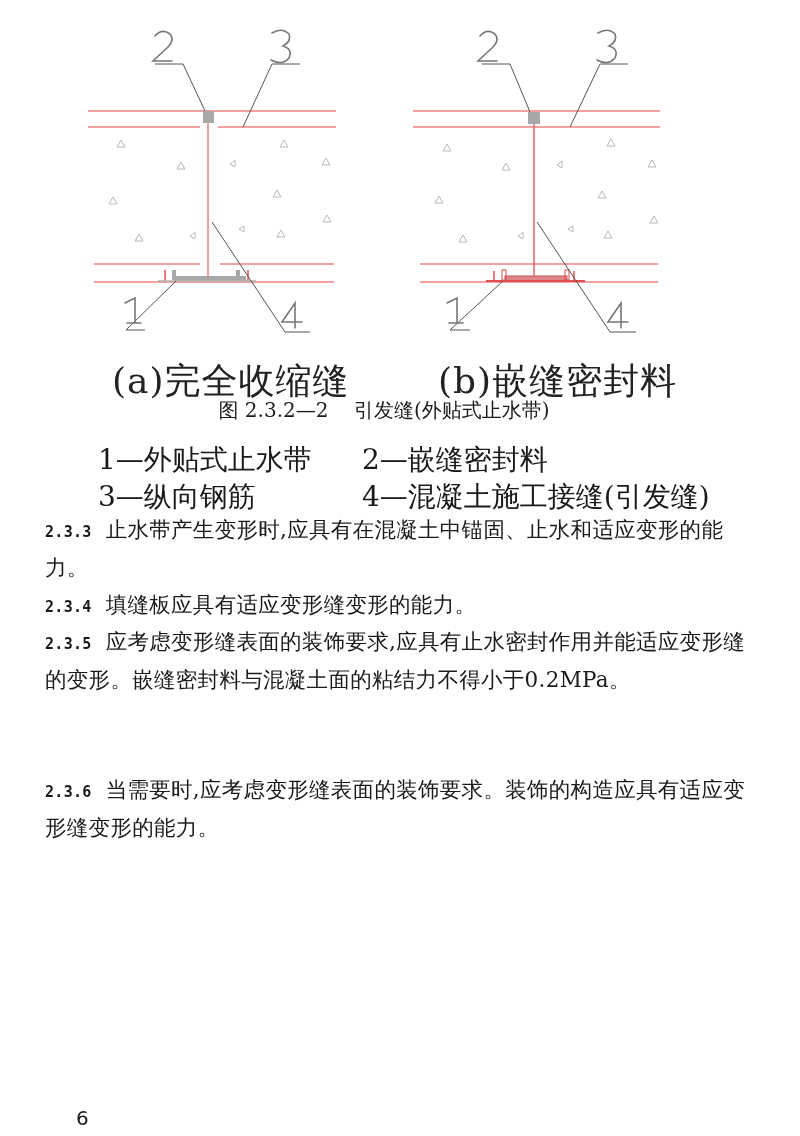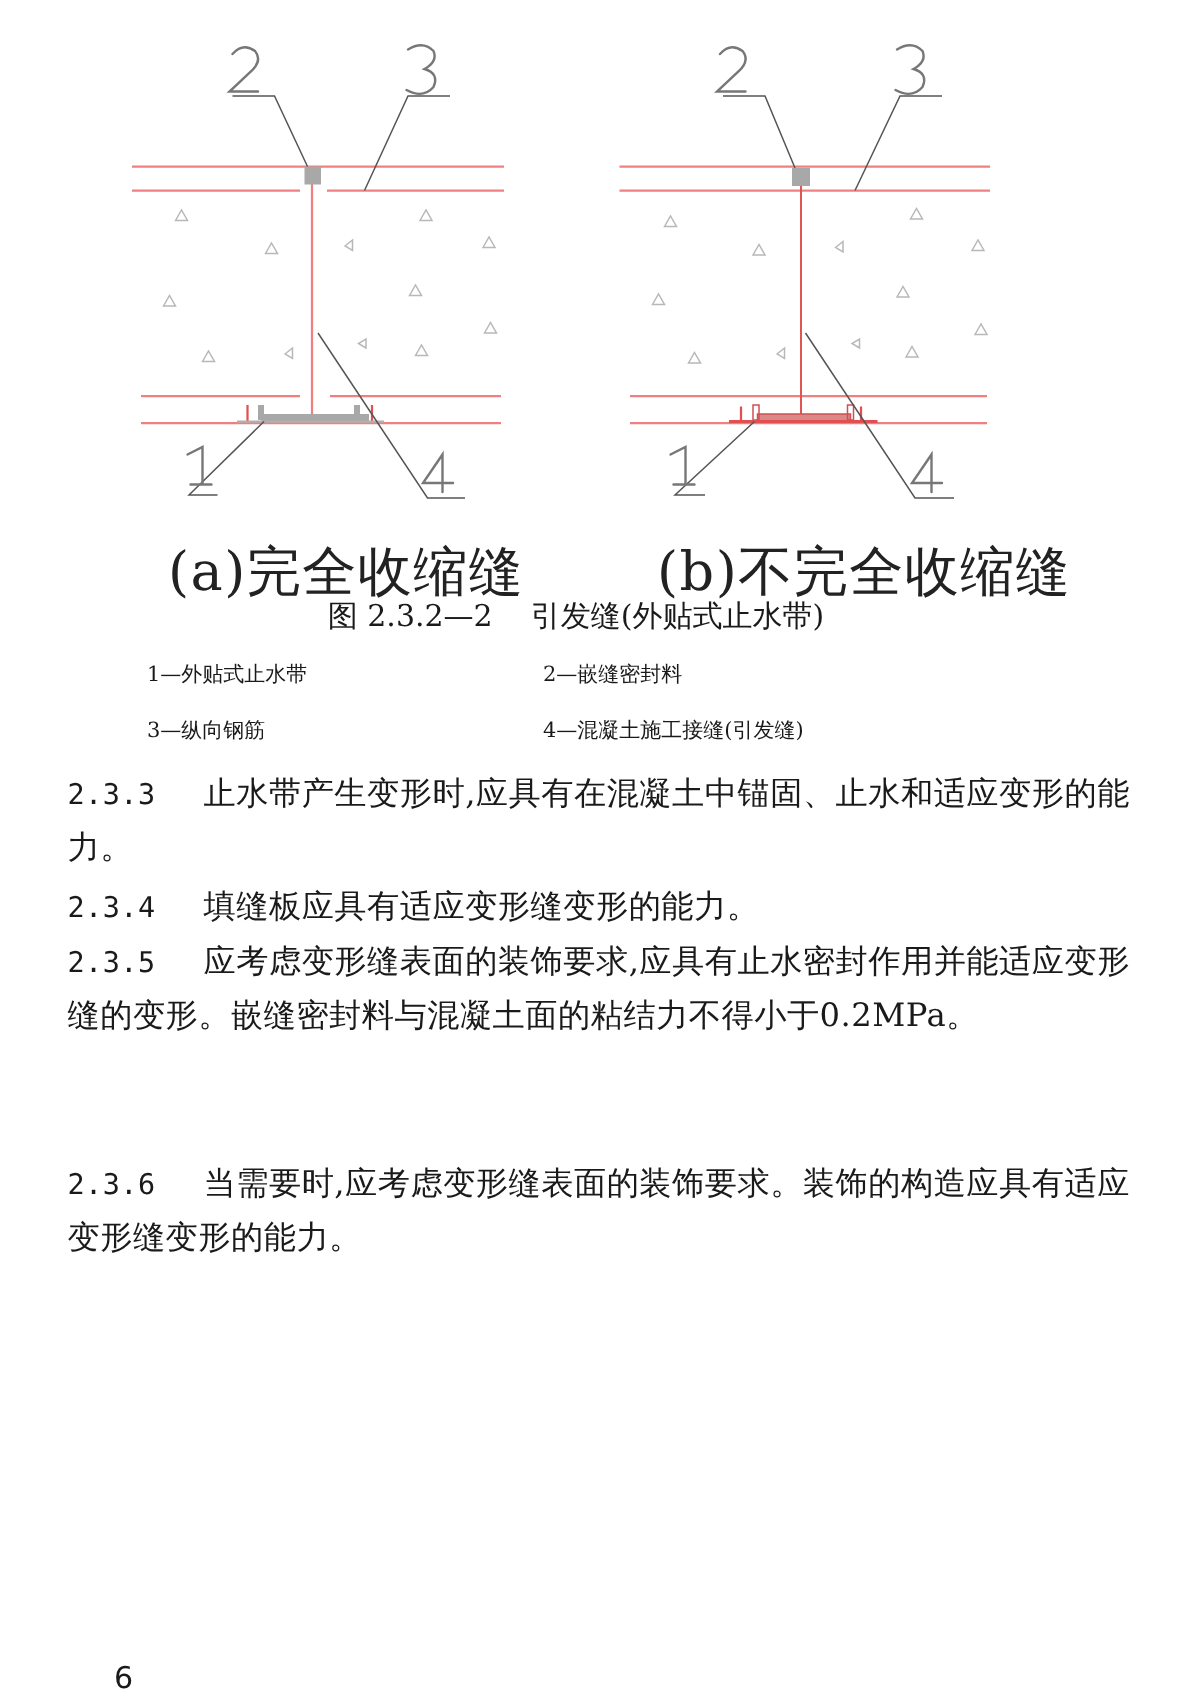--- a/index.html
+++ b/index.html
@@ -2,25 +2,25 @@
 <html><head>
   <meta charset="utf-8">
   <style>
     html, body { margin: 0; padding: 0; background: #ffffff; }
     body { width: 800px; height: 1136px; position: relative; overflow: hidden;
            font-family: "DejaVu Serif", "Liberation Serif", serif; color: #1a1a1a; }
     .figure-svg { position: absolute; left: 0; top: 0; }
     .cap { position: absolute; font-size: 36px; color: #222; white-space: nowrap; letter-spacing: 1px; }
     .fig-title { position: absolute; left: 0; width: 768px; top: 397px; text-align: center;
                  font-size: 20px; color: #1a1a1a; white-space: nowrap; }
-    .legend { position: absolute; font-size: 14px; white-space: nowrap; color: #1a1a1a; }
+    .legend { position: absolute; font-size: 28px; white-space: nowrap; color: #1a1a1a; }
     .para { position: absolute; left: 45px; width: 720px; font-size: 21.5px; line-height: 35px;
             color: #1a1a1a; letter-spacing: 0.3px; }
-    .clause-no { font-family: "DejaVu Sans Mono", "Liberation Mono", monospace; font-weight: normal;
-                 font-size: 19px; margin-right: 32px; }
+    .clause-no { font-family: "DejaVu Sans Mono", "Liberation Mono", monospace; font-weight: bold;
+                 font-size: 15px; margin-right: 14px; }
     .page-num { position: absolute; left: 76px; top: 1106px; font-size: 20px;
                 font-family: "DejaVu Sans", "Liberation Sans", sans-serif; }
   </style>
 </head>
 <body>
 
 <svg class="figure-svg" width="800" height="340" viewBox="0 0 800 340">
 
   <g>
     <line x1="88" y1="111" x2="336" y2="111" stroke="#f08080" stroke-width="1.5"></line>
@@ -104,21 +104,21 @@
       <path d="M447 303 l10 -5 l0 25 M449 323 l14 0"></path>
       <path d="M621 328 l0 -25 l-13 19 l20 0"></path>
     </g>
   </g>
 </svg>
 
 <div class="cap" style="left:112px; top:357px;">
   <span>(a)</span><span>完全收缩缝</span>
 </div>
 <div class="cap" style="left:438px; top:357px;">
-  <span>(b)</span><span>不完全收缩缝</span>
+  <span>(b)</span><span>嵌缝密封料</span>
 </div>
 
 <div class="fig-title">
   <span>图 2.3.2—2</span>&nbsp;&nbsp;&nbsp;&nbsp;<span>引发缝(外贴式止水带)</span>
 </div>
 
 <div class="legend" style="left:98px; top:441px;">1—外贴式止水带</div>
 <div class="legend" style="left:362px; top:441px;">2—嵌缝密封料</div>
 <div class="legend" style="left:98px; top:478px;">3—纵向钢筋</div>
 <div class="legend" style="left:362px; top:478px;">4—混凝土施工接缝(引发缝)</div>

